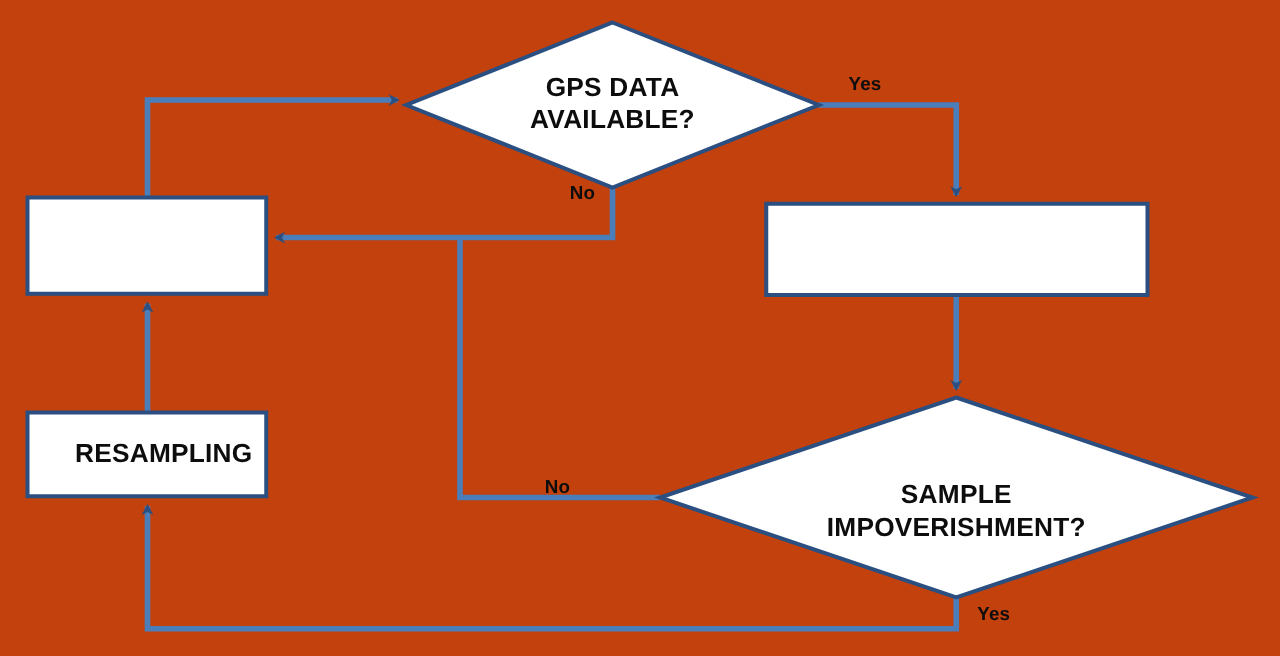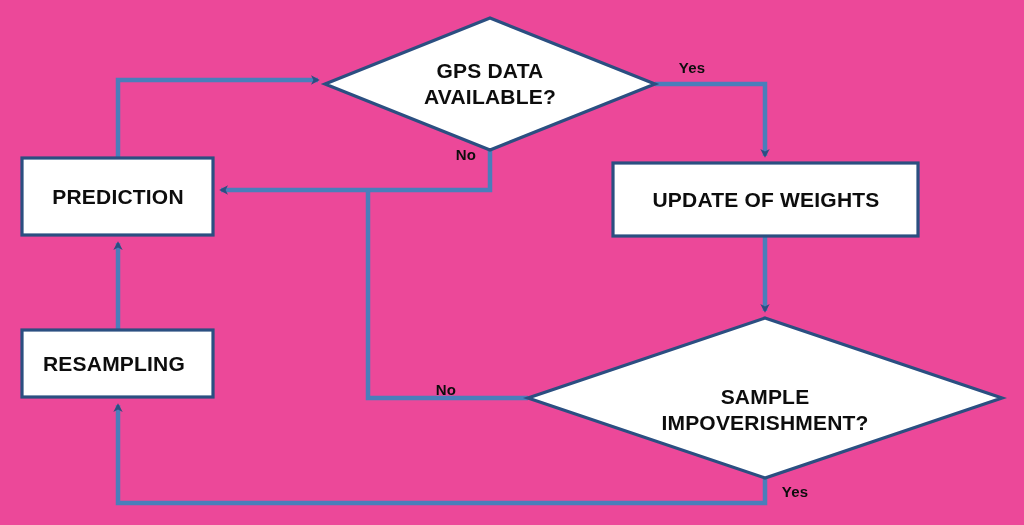--- a/index.html
+++ b/index.html
@@ -5,21 +5,21 @@
 <style>
   html, body {
     margin: 0;
     padding: 0;
     background: #ffffff;
   }
   #diagram-root {
     position: relative;
     width: 1024px;
     height: 525px;
-    background: #ec4899;
+    background: #c2410c;
     overflow: hidden;
     font-family: "Liberation Sans", sans-serif;
   }
   #flow-svg {
     position: absolute;
     top: 0;
     left: 0;
     width: 1024px;
     height: 525px;
   }
@@ -86,25 +86,23 @@
 
       <rect x="22" y="330" width="191" height="67"></rect>
 
       <polygon points="765,318 1002,398 765,478 528,398"></polygon>
     </g>
   </svg>
 
   <div class="node-label two-line" style="left:490px; top:84px; width:300px;">GPS DATA
 AVAILABLE?</div>
 
-  <div class="node-label" style="left:118px; top:197px; width:190px;">PREDICTION</div>
 
-  <div class="node-label" style="left:766px; top:200px; width:300px;">UPDATE OF WEIGHTS</div>
 
-  <div class="node-label" style="left:114px; top:364px; width:190px;">RESAMPLING</div>
+  <div class="node-label" style="left:131px; top:364px; width:190px;">RESAMPLING</div>
 
   <div class="node-label two-line" style="left:765px; top:410px; width:420px;">SAMPLE
 IMPOVERISHMENT?</div>
 
   <div class="edge-label" style="left:692px; top:68px;">Yes</div>
 
   <div class="edge-label" style="left:466px; top:155px;">No</div>
 
   <div class="edge-label" style="left:446px; top:390px;">No</div>
 

